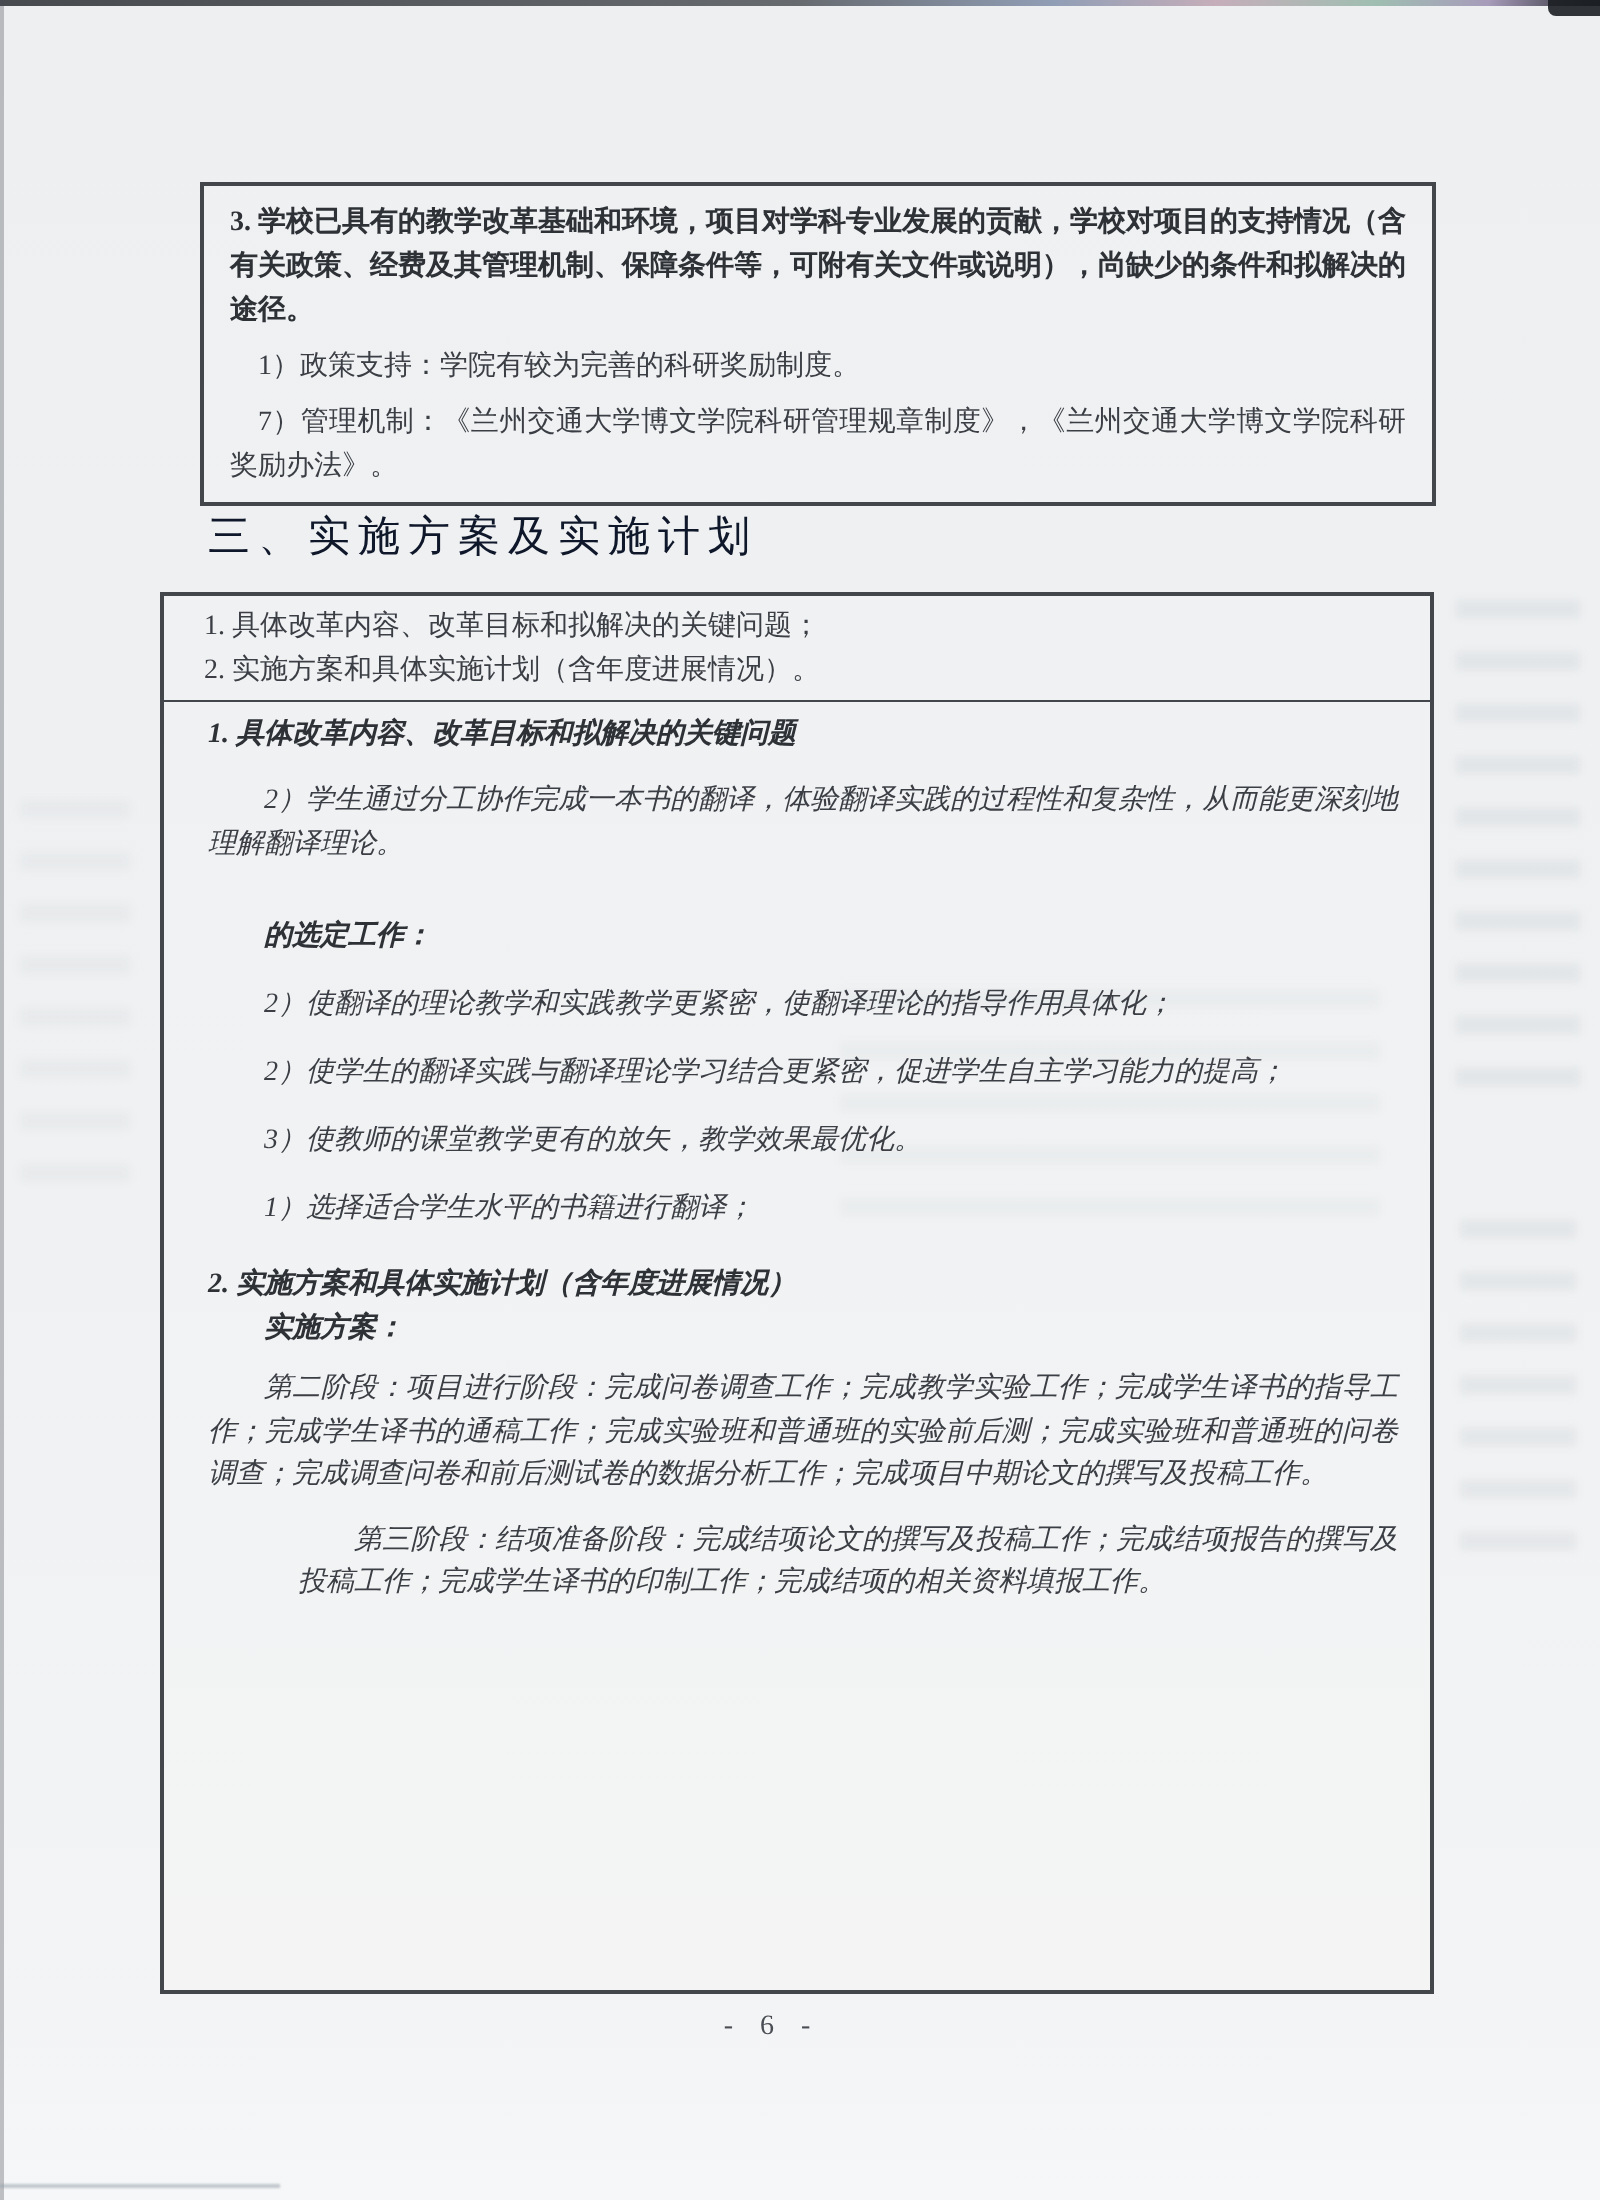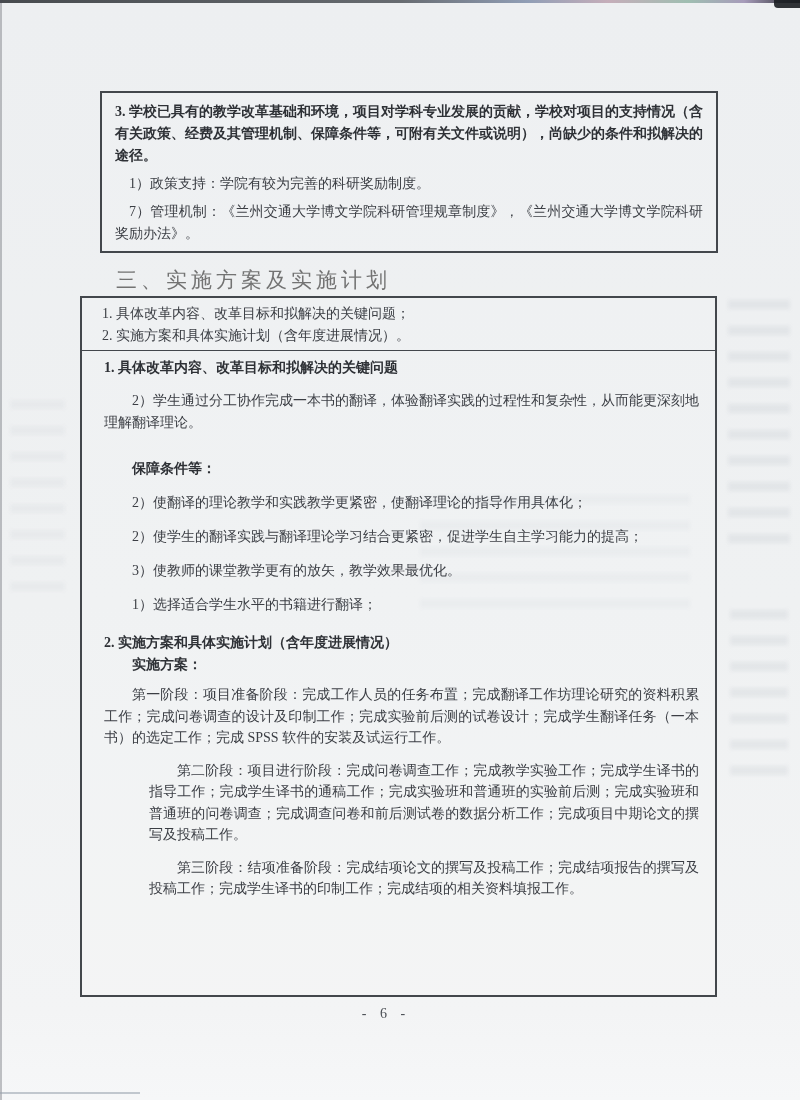--- a/index.html
+++ b/index.html
@@ -59,37 +59,37 @@
   .support-box {
     left: 100px; top: 91px; width: 618px; height: 162px;
     padding: 8px 13px 0 13px;
     overflow: hidden;
   }
   .support-box p { margin: 0; }
   .support-prompt { font-weight: bold; color: #2e3136; margin-bottom: 2px !important; }
   .support-item { text-indent: 1em; margin-top: 6px !important; }
 
   .section-heading {
-    position: absolute; left: 104px; top: 254px; margin: 12px;
+    position: absolute; left: 104px; top: 254px; margin: 0;
     font-size: 21px; font-weight: 500; letter-spacing: 4px;
-    color: #737373;
+    color: #0f172a;
     text-align: center;
   }
 
   .plan-box {
     left: 80px; top: 296px; width: 637px; height: 701px;
     overflow: hidden;
   }
   .plan-header { padding: 5px 14px 0 20px; line-height: 21px; }
   .plan-header p { margin: 0 0 1px 0; }
   .plan-divider {
     border: none; border-top: 1.6px solid #43474c;
     margin: 4px 0 0 0;
   }
-  .plan-content { padding: 4px 16px 0 22px; }
+  .plan-content { padding: 4px 16px 0 22px; font-style: italic; }
   .plan-content p { margin: 0; }
   .bold { font-weight: bold; color: #2e3136; }
   .part-title { margin-top: 2px !important; }
   .sub-label { text-indent: 2em; margin-top: 7px !important; }
   .reform-item { text-indent: 2em; margin-top: 12px !important; }
   .reform-item-wrap { text-indent: 2em; margin-top: 11px !important; }
   .gap-goals { margin-top: 24px !important; }
   .gap-problems { margin-top: 18px !important; }
   .gap-part2 { margin-top: 16px !important; }
   .subtitle { text-indent: 2em; margin-top: 0 !important; }
@@ -135,31 +135,30 @@
       <p>1. 具体改革内容、改革目标和拟解决的关键问题；</p>
       <p>2. 实施方案和具体实施计划（含年度进展情况）。</p>
     </div>
     <hr class="plan-divider">
     <div class="plan-content">
 
       <p class="bold part-title">1. 具体改革内容、改革目标和拟解决的关键问题</p>
 
       <p class="reform-item-wrap">2）学生通过分工协作完成一本书的翻译，体验翻译实践的过程性和复杂性，从而能更深刻地理解翻译理论。</p>
 
-      <p class="bold sub-label gap-goals">保障条件等：</p>
+      <p class="bold sub-label gap-goals">的选定工作：</p>
       <p class="reform-item">2）使翻译的理论教学和实践教学更紧密，使翻译理论的指导作用具体化；</p>
       <p class="reform-item">2）使学生的翻译实践与翻译理论学习结合更紧密，促进学生自主学习能力的提高；</p>
       <p class="reform-item">3）使教师的课堂教学更有的放矢，教学效果最优化。</p>
 
       <p class="reform-item">1）选择适合学生水平的书籍进行翻译；</p>
 
       <p class="bold part-title gap-part2">2. 实施方案和具体实施计划（含年度进展情况）</p>
       <p class="bold subtitle">实施方案：</p>
 
-      <p class="phase">第一阶段：项目准备阶段：完成工作人员的任务布置；完成翻译工作坊理论研究的资料积累工作；完成问卷调查的设计及印制工作；完成实验前后测的试卷设计；完成学生翻译任务（一本书）的选定工作；完成 SPSS 软件的安装及试运行工作。</p>
       <p class="phase">第二阶段：项目进行阶段：完成问卷调查工作；完成教学实验工作；完成学生译书的指导工作；完成学生译书的通稿工作；完成实验班和普通班的实验前后测；完成实验班和普通班的问卷调查；完成调查问卷和前后测试卷的数据分析工作；完成项目中期论文的撰写及投稿工作。</p>
       <p class="phase phase-last">第三阶段：结项准备阶段：完成结项论文的撰写及投稿工作；完成结项报告的撰写及投稿工作；完成学生译书的印制工作；完成结项的相关资料填报工作。</p>
     </div>
   </div>
 
   <div class="page-footer">- 6 -</div>
 
 </div>
 
 </body></html>

